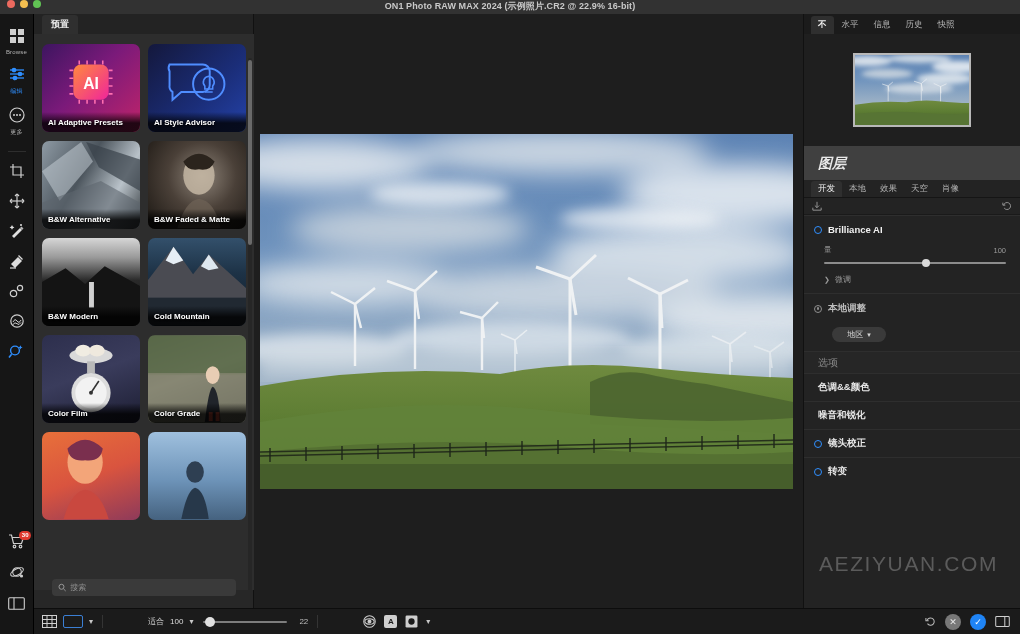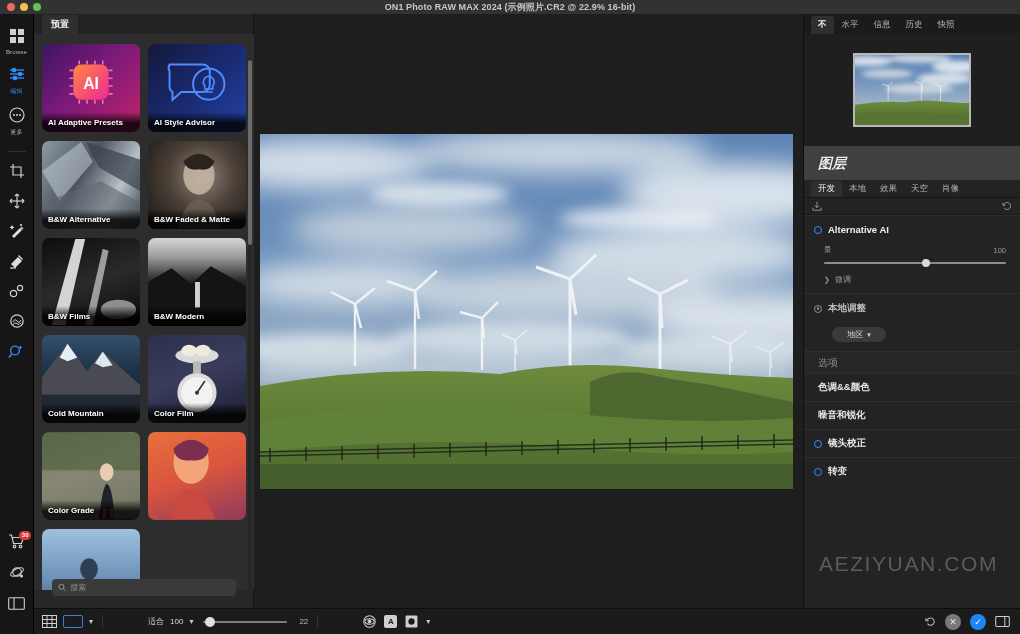--- a/index.html
+++ b/index.html
@@ -8,21 +8,21 @@
     background: #1c1c1c;
     font-family: "Liberation Sans", "DejaVu Sans", sans-serif;
     overflow: hidden;
     -webkit-font-smoothing: antialiased;
   }
   #app { position: relative; width: 1020px; height: 634px; background: #1e1e1e; }
 
   
   .titlebar {
     position: absolute; top: 0; left: 0; width: 1020px; height: 14px;
-    background: #323232; display: flex; align-items: center;
+    background: #323232; display: flex; align-items: flex-start;
   }
   .traffic { display: flex; gap: 5px; margin-left: 7px; }
   .tl { width: 8px; height: 8px; border-radius: 50%; }
   .tl.r { background: #ec6a5f; } .tl.y { background: #f4bf50; } .tl.g { background: #61c454; }
   .title-text {
     position: absolute; left: 0; right: 0; text-align: center;
     font-size: 9px; font-weight: bold; color: #c9c9c9; letter-spacing: .1px;
   }
 
   
@@ -383,30 +383,20 @@
           <div class="pthumb" style="background:radial-gradient(circle at 55% 40%,#8d8378 0%,#4a4038 45%,#191511 100%);">
             <svg width="100%" height="100%" viewBox="0 0 100 88">
                 <ellipse cx="52" cy="34" rx="16" ry="20" fill="#cbbda9" opacity=".8"></ellipse>
                 <path d="M30 88 q8-28 22-30 q16 2 22 30 z" fill="#6d6256" opacity=".75"></path>
                 <path d="M36 20 q16-16 32 0 q-4 10 -16 8 q-12 2 -16 -8z" fill="#2b241d"></path>
               </svg>
           </div>
           <div class="plabel">B&amp;W Faded &amp; Matte</div>
         </div>
 
-        <div class="pcard">
-          <div class="pthumb" style="background:linear-gradient(160deg,#0d0d0d 0%,#2a2a2a 50%,#090909 100%);">
-            <svg width="100%" height="100%" viewBox="0 0 100 88">
-                <polygon points="10,88 34,0 44,0 24,88" fill="#e8e8e8" opacity=".9"></polygon>
-                <polygon points="44,88 62,10 68,12 52,88" fill="#d2d2d2" opacity=".7"></polygon>
-                <ellipse cx="78" cy="72" rx="18" ry="10" fill="#f0f0f0" opacity=".55"></ellipse>
-              </svg>
-          </div>
-          <div class="plabel">B&amp;W Films</div>
-        </div>
 
         <div class="pcard">
           <div class="pthumb" style="background:linear-gradient(180deg,#d6d6d6 0%,#9a9a9a 22%,#2a2a2a 48%,#0b0b0b 100%);">
             <svg width="100%" height="100%" viewBox="0 0 100 88">
                 <polygon points="0,44 24,30 44,46 64,28 100,48 100,88 0,88" fill="#141414"></polygon>
                 <rect x="48" y="44" width="5" height="26" fill="#f2f2f2" opacity=".85"></rect>
               </svg>
           </div>
           <div class="plabel">B&amp;W Modern</div>
         </div>
@@ -702,21 +692,21 @@
       <span>
         <svg width="10" height="10" viewBox="0 0 12 12" fill="none" stroke="#9a9a9a" stroke-width="1.1">
             <path d="M2 5 a4.2 4.2 0 1 1 .6 3.4"></path>
             <path d="M1 2 V5 H4"></path>
           </svg>
       </span>
     </div>
 
     <div class="modhead">
       <span class="radio-o"></span>
-      <span class="mname">Alternative AI</span>
+      <span class="mname">Brilliance AI</span>
     </div>
     <div class="slider-block">
       <div class="slider-top">
         <span class="slider-lbl">量</span>
         <span class="slider-val">100</span>
       </div>
       <div class="track">
         <div class="bar"></div>
         <div class="knob" style="left:54%;"></div>
       </div>

